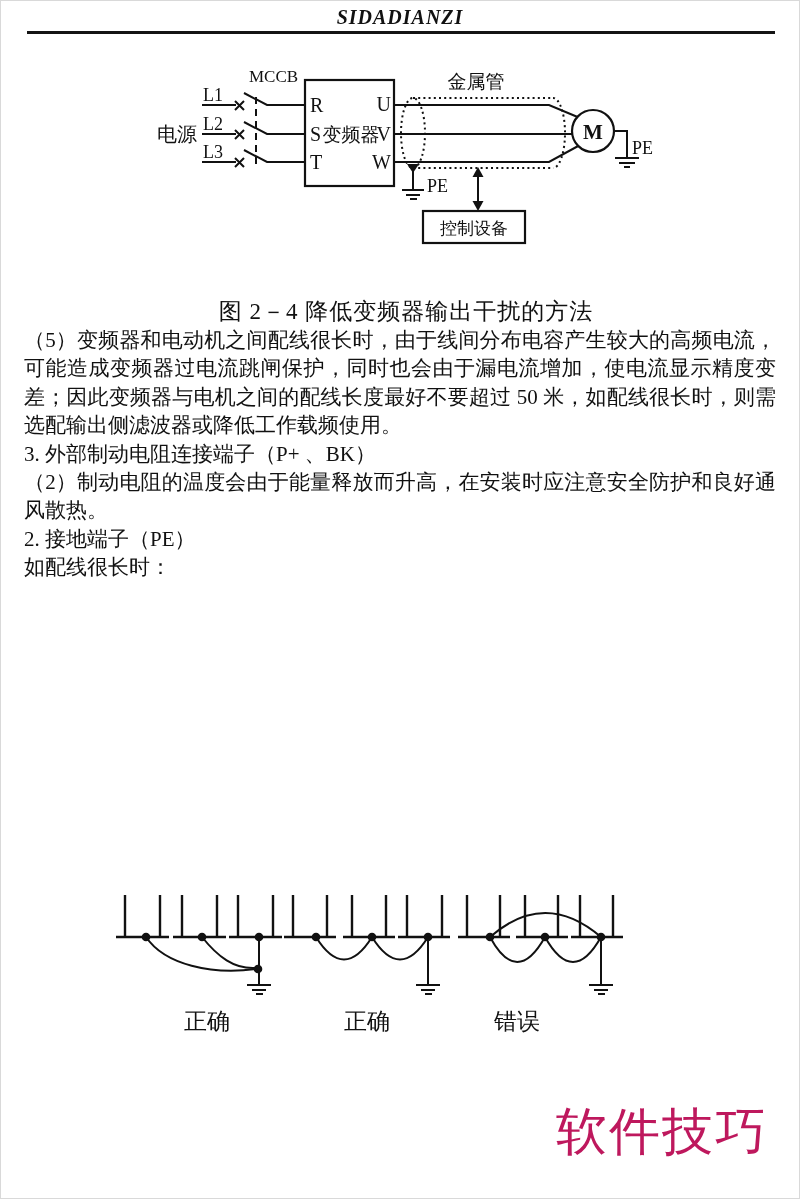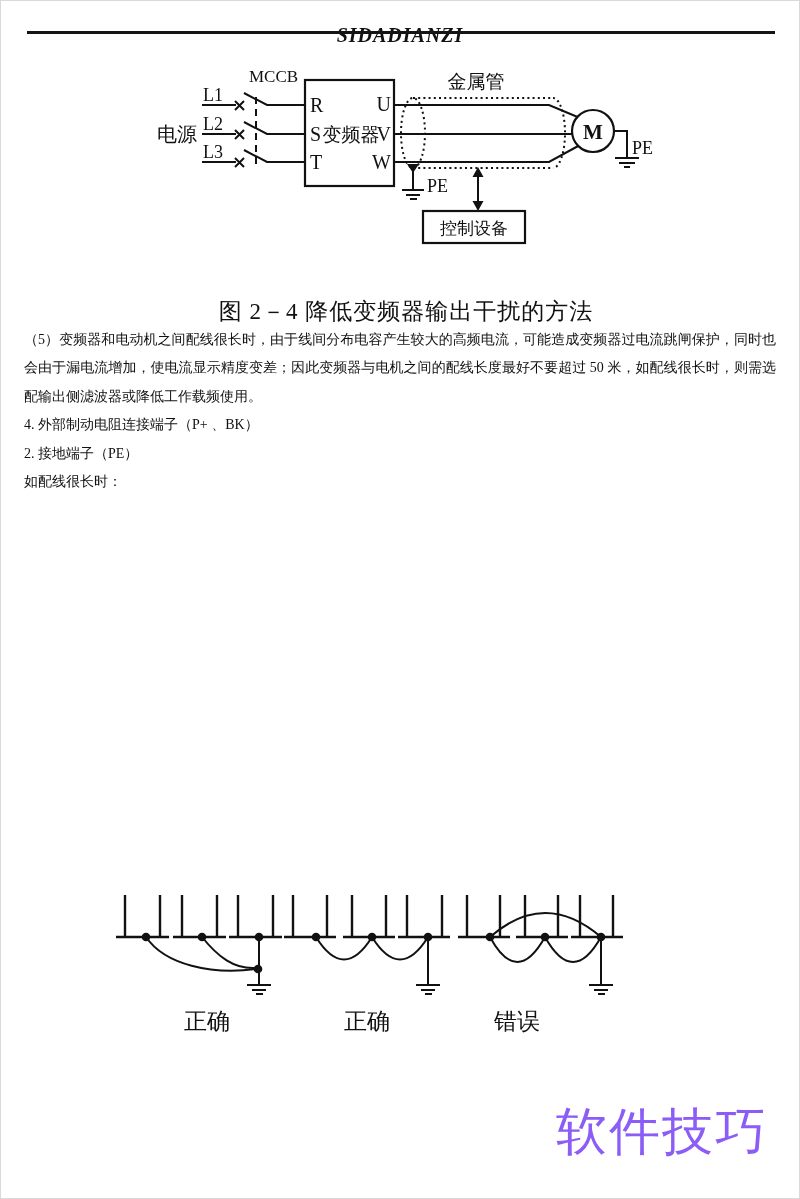--- a/index.html
+++ b/index.html
@@ -2,41 +2,41 @@
 <html><head>
 <meta charset="utf-8">
 <style>
   html,body{margin:0;padding:0;background:#fff;}
   .page{
     position:relative;width:800px;height:1199px;background:#fff;
     font-family:"Liberation Serif","DejaVu Serif",serif;color:#111;
     overflow:hidden;outline:1px solid #d9d9d9;outline-offset:-1px;
   }
   .header-title{
-    position:absolute;top:24px;left:0;width:100%;text-align:center;
+    position:absolute;top:6px;left:0;width:100%;text-align:center;
     font-style:italic;font-weight:bold;font-size:20px;letter-spacing:1px;
   }
   .header-rule{
     position:absolute;top:31px;left:27px;width:748px;height:3px;background:#141414;
   }
   .fig1{position:absolute;top:60px;left:0;}
   .fig2{position:absolute;top:885px;left:0;}
   .caption{
     position:absolute;top:268px;left:6px;width:100%;text-align:center;
     font-size:23px;letter-spacing:1px;margin-top:28px;
   }
   .bodytext{
     position:absolute;top:326px;left:24px;width:752px;
-    font-size:14px;line-height:28.4px;text-align:justify;text-justify:inter-ideograph;
+    font-size:21px;line-height:28.4px;text-align:justify;text-justify:inter-ideograph;
   }
   .bodytext p{margin:0;padding:0;}
   .watermark{
     position:absolute;top:1098px;left:556px;
     font-family:"DejaVu Sans","Liberation Sans",sans-serif;
-    font-size:51px;color:#8b5cf6;letter-spacing:2px;white-space:nowrap;
+    font-size:51px;color:#be185d;letter-spacing:2px;white-space:nowrap;
     user-select:none;
   }
   svg text{font-family:"Liberation Serif","DejaVu Serif",serif;fill:#111;}
   .ln{stroke:#111;stroke-width:2;fill:none;}
   .ln-thick{stroke:#111;stroke-width:2.4;fill:none;}
   .dot-ln{stroke:#111;stroke-width:2;fill:none;stroke-dasharray:2 3.2;}
   .dash-ln{stroke:#111;stroke-width:2;fill:none;stroke-dasharray:7 5;}
   .boxr{fill:#fff;stroke:#111;stroke-width:2.2;}
   .filled{fill:#111;stroke:none;}
 </style>
@@ -119,21 +119,22 @@
     </g>
 
     <rect class="boxr" x="423" y="211" width="102" height="32"></rect>
     <text x="474" y="234" font-size="17" text-anchor="middle">控制设备</text>
   </svg>
 
   <div class="caption">图 2－4  降低变频器输出干扰的方法</div>
 
   <div class="bodytext">
     <p>（5）变频器和电动机之间配线很长时，由于线间分布电容产生较大的高频电流，可能造成变频器过电流跳闸保护，同时也会由于漏电流增加，使电流显示精度变差；因此变频器与电机之间的配线长度最好不要超过 50 米，如配线很长时，则需选配输出侧滤波器或降低工作载频使用。</p>
-    <p>4.  外部制动电阻连接端子（P+ 、BK）</p>
+    <p>3.  外部制动电阻连接端子（P+ 、BK）</p>
+    <p>（2）制动电阻的温度会由于能量释放而升高，在安装时应注意安全防护和良好通风散热。</p>
     <p>2.  接地端子（PE）</p>
     <p>如配线很长时：</p>
   </div>
 
   <svg class="fig2" width="800" height="165" viewBox="0 0 800 165">
 
     <g>
       <path class="ln-thick" d="M125 10V52M160 10V52M116 52H169"></path>
       <path class="ln-thick" d="M182 10V52M217 10V52M173 52H226"></path>
       <path class="ln-thick" d="M238 10V52M273 10V52M229 52H282"></path>

